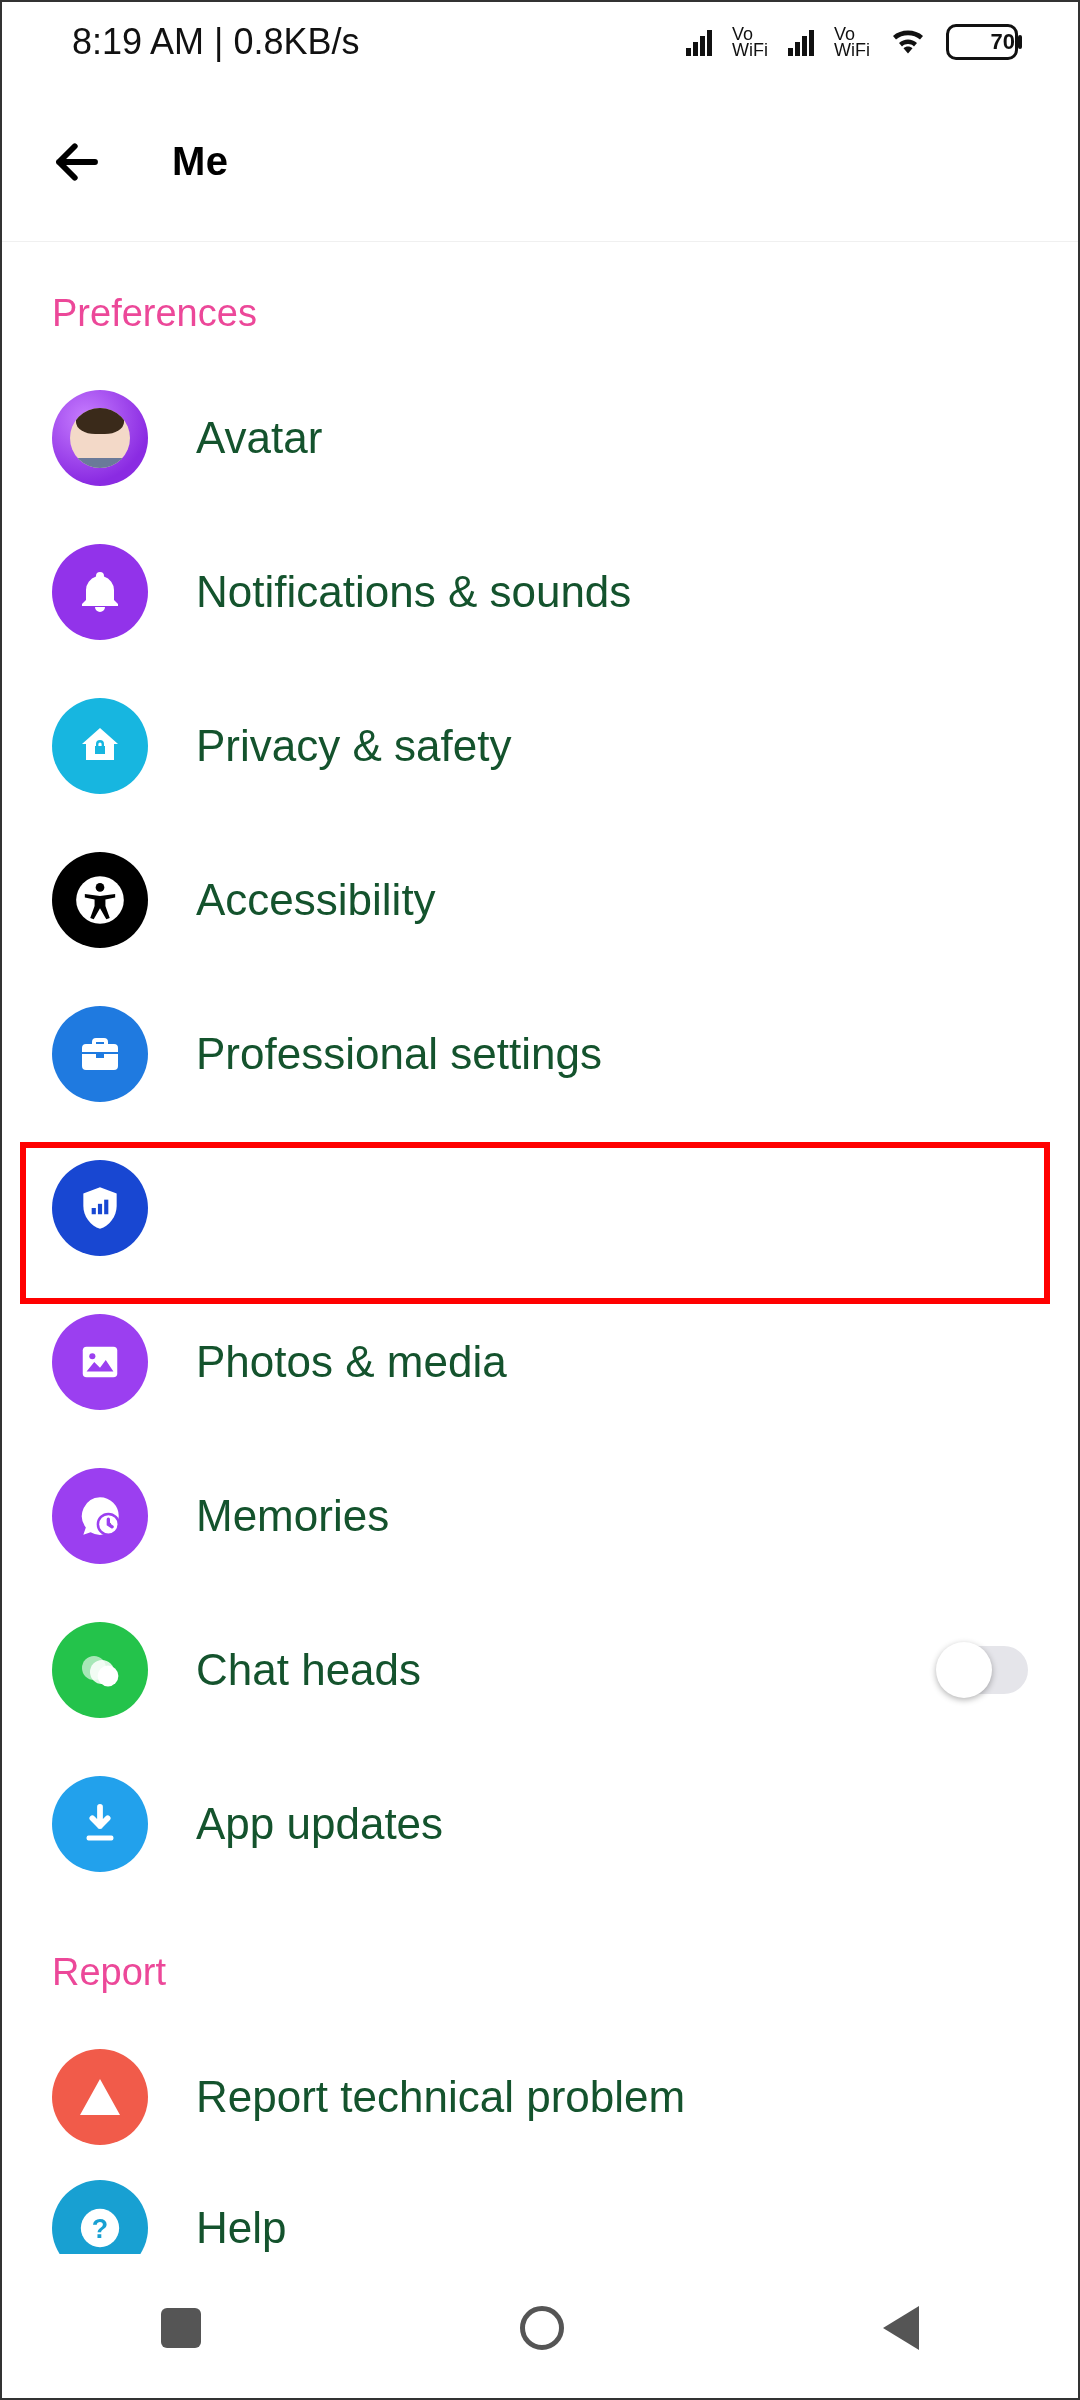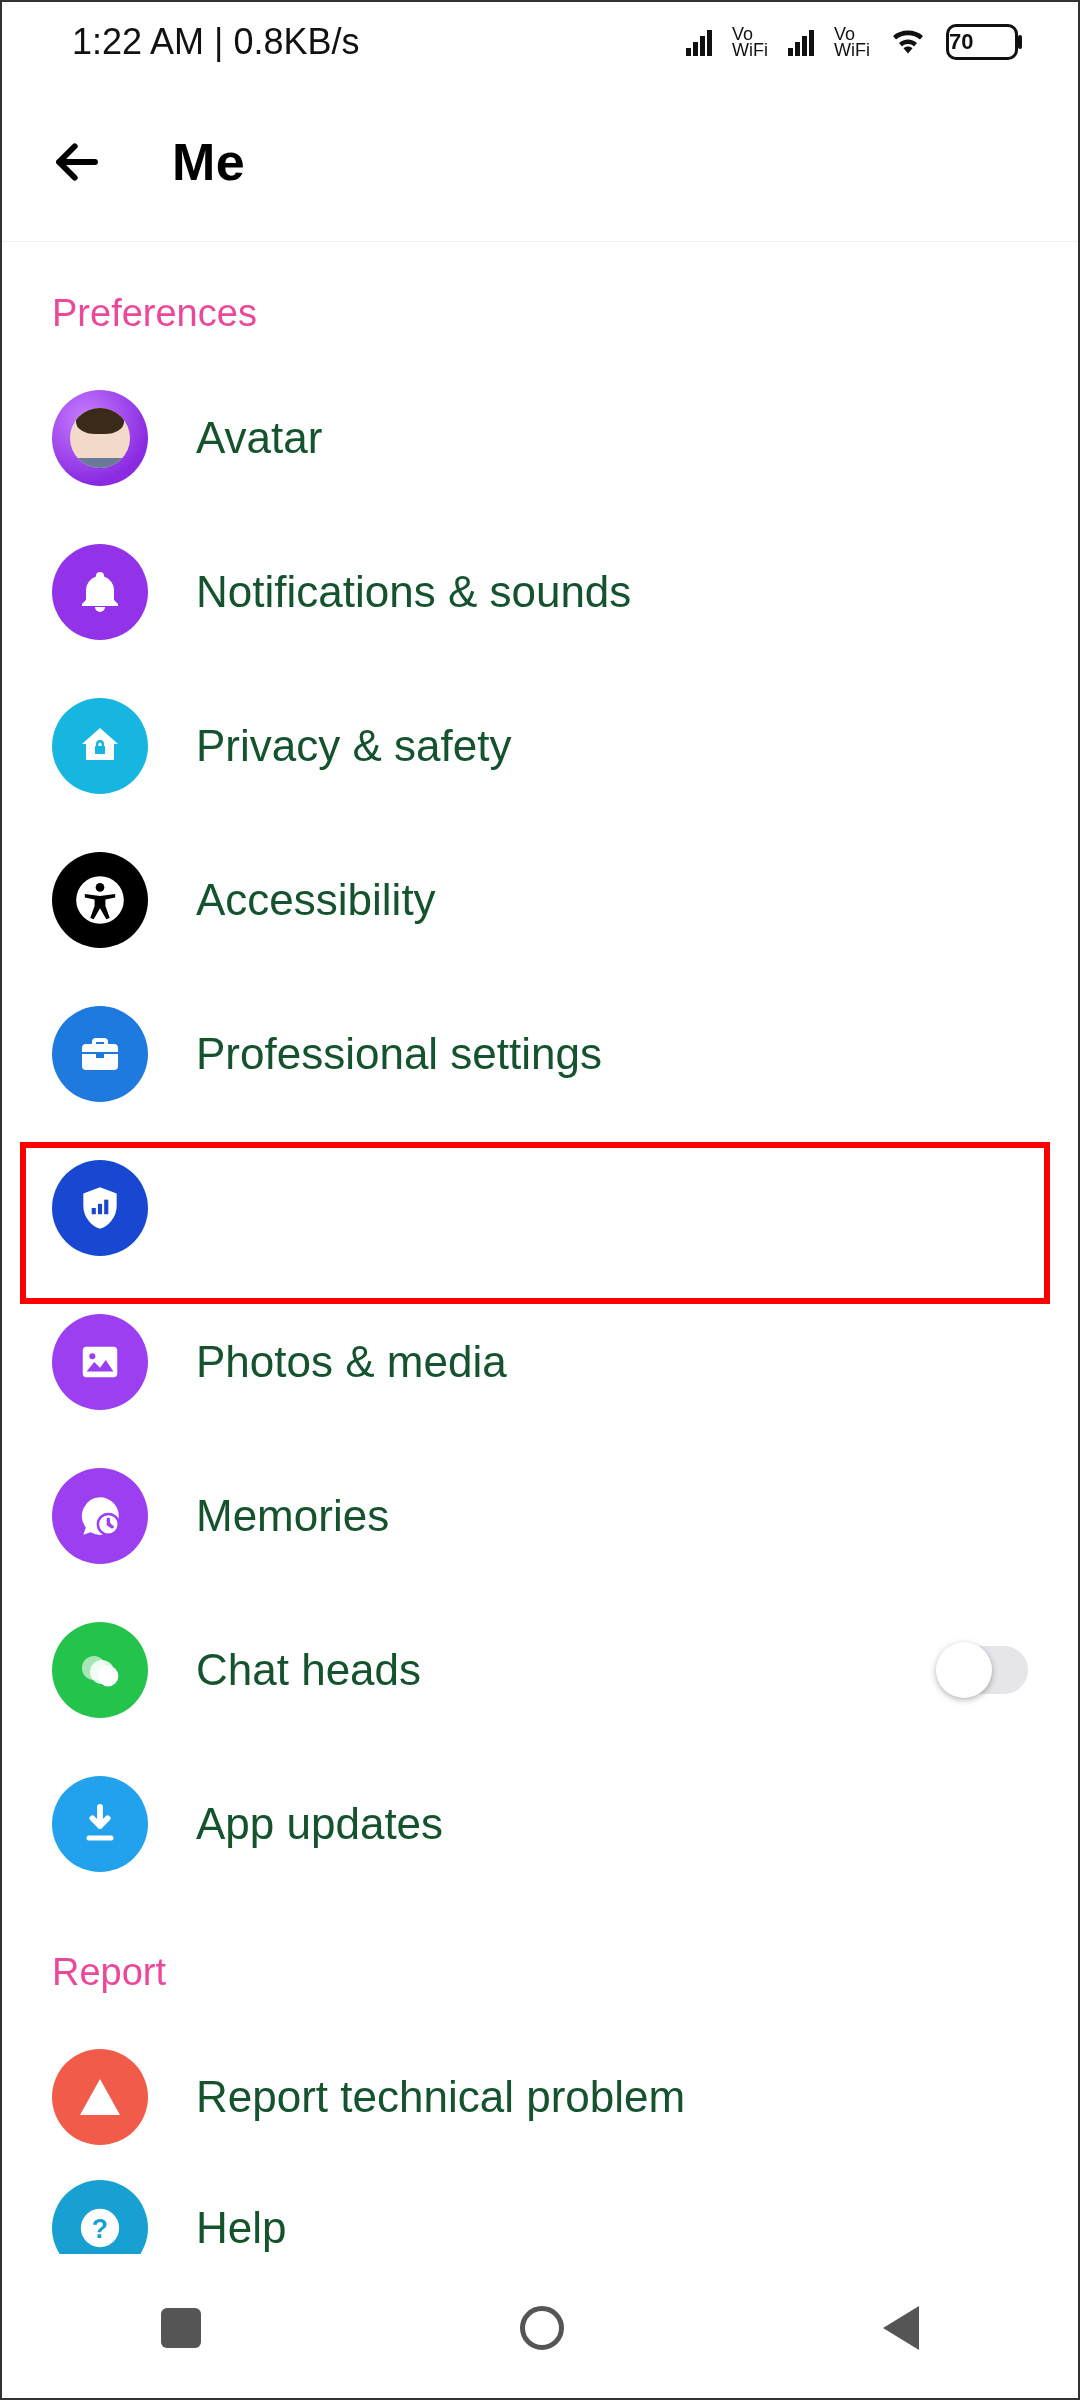--- a/index.html
+++ b/index.html
@@ -7,27 +7,27 @@
     body { border: 2px solid #333; position: relative; }
 
     
     .status-bar { height: 80px; display: flex; align-items: center; justify-content: space-between; padding: 0 60px 0 70px; font-size: 36px; color: #111; font-weight: 500; }
     .status-right { display: flex; align-items: center; gap: 20px; }
     .signal { display: inline-flex; align-items: flex-end; gap: 2px; height: 28px; }
     .signal span { width: 5px; background: #111; display: inline-block; }
     .signal span:nth-child(1){height:8px}.signal span:nth-child(2){height:14px}.signal span:nth-child(3){height:20px}.signal span:nth-child(4){height:26px}
     .vo { font-size: 18px; line-height: 16px; color:#111; }
     .wifi-glyph { font-size: 34px; }
-    .batt { display:inline-flex; align-items:center; border:3px solid #111; border-radius:10px; height:36px; width:72px; justify-content:flex-start; font-size:22px; font-weight:600; position:relative;}
+    .batt { display:inline-flex; align-items:center; border:3px solid #111; border-radius:10px; height:36px; width:72px; justify-content:flex-end; font-size:22px; font-weight:600; position:relative;}
     .batt::after{content:""; position:absolute; right:-7px; width:4px; height:14px; background:#111; border-radius:2px;}
 
     
     .app-bar { height: 160px; display: flex; align-items: center; padding: 0 40px; gap: 60px; border-bottom: 1px solid #f0f0f0; }
     .back-btn { width: 70px; height: 70px; display:flex; align-items:center; justify-content:center; }
-    .app-title { font-size: 52px; font-weight: 800; letter-spacing: 0.5px; }
+    .app-title { font-size: 40px; font-weight: 800; letter-spacing: 0.5px; }
 
     
     .section-header { font-size: 38px; color: #ec4899; padding: 50px 0 26px 50px; font-weight: 500; }
 
     .list { padding: 0 0 0 0; }
     .row { display: flex; align-items: center; height: 154px; padding: 0 50px 0 50px; position: relative; }
     .row .icon { width: 96px; height: 96px; border-radius: 50%; flex: 0 0 96px; display: flex; align-items: center; justify-content: center; margin-right: 48px; }
     .row .label { font-size: 44px; color: #14532d; font-weight: 400; text-align: right; }
 
     .highlight-box { position: absolute; left: 18px; right: 28px; top: 1140px; height: 162px; border: 6px solid #f00; pointer-events: none; }
@@ -59,21 +59,21 @@
     .nav-circ { width:44px; height:44px; border:5px solid #555; border-radius:50%; }
     .nav-tri { width:0; height:0; border-top:22px solid transparent; border-bottom:22px solid transparent; border-right:36px solid #555; }
 
     .cutoff { overflow:hidden; height:80px; }
   </style>
 </head>
 <body>
 
 <div class="status-bar">
   <div>
-    <span>1:22 AM</span>
+    <span>8:19 AM</span>
     <span> | </span>
     <span>0.8KB/s</span>
   </div>
   <div class="status-right">
     <span class="signal">
         <span></span>
         <span></span>
         <span></span>
         <span></span>
       </span>

